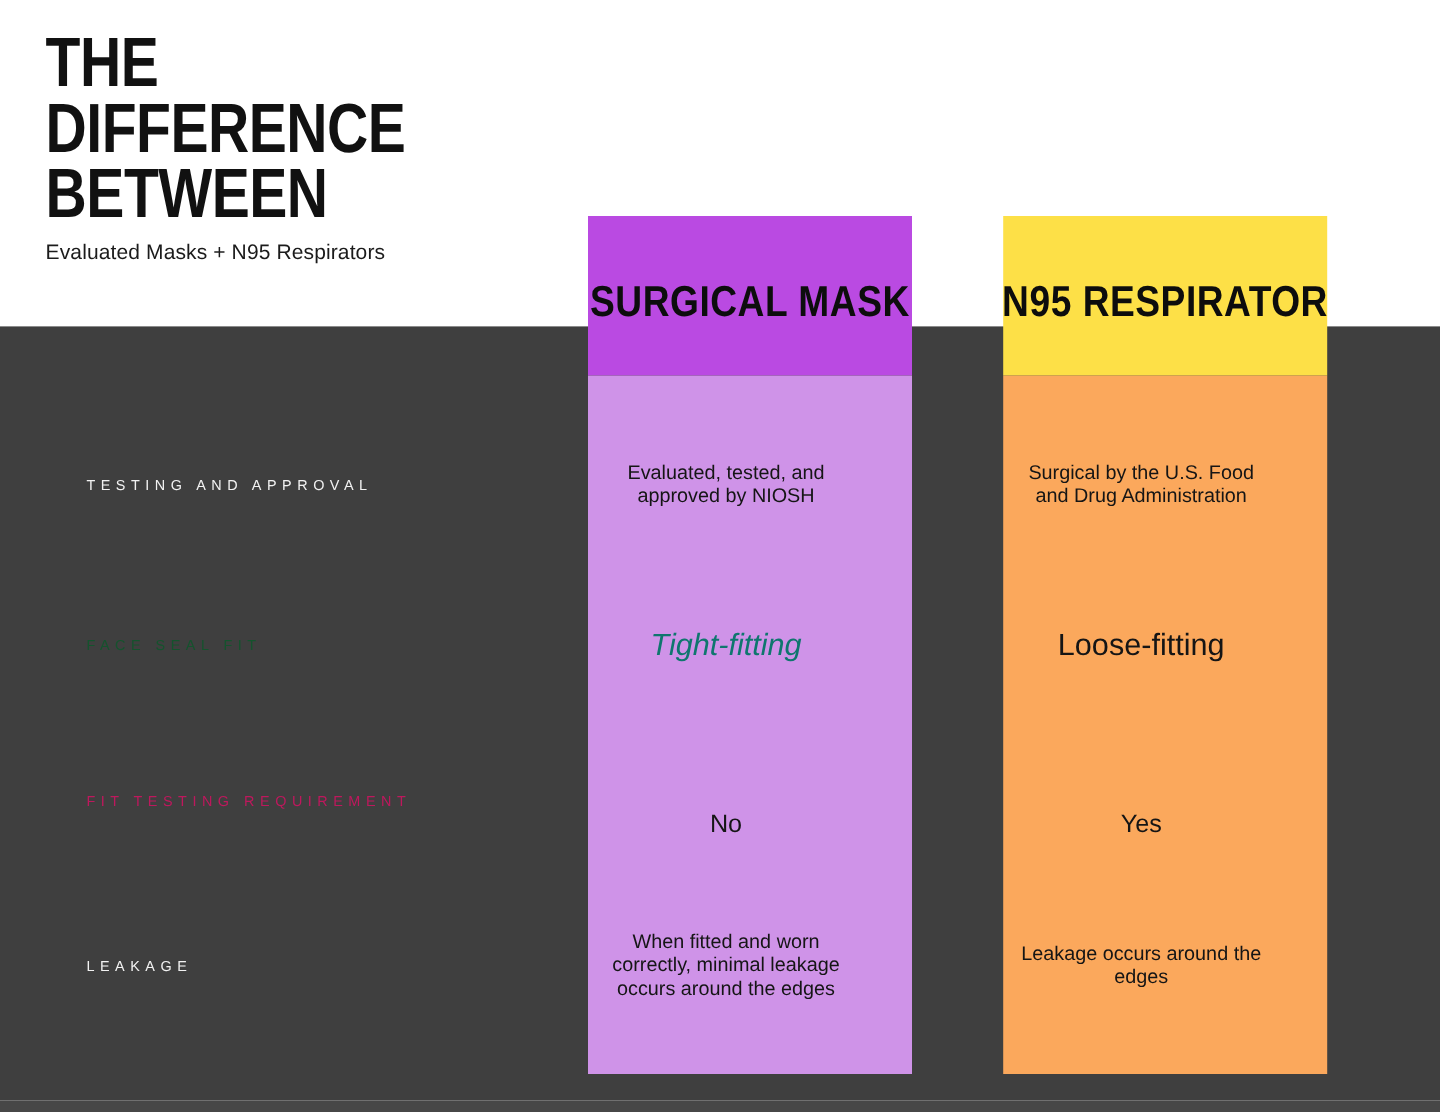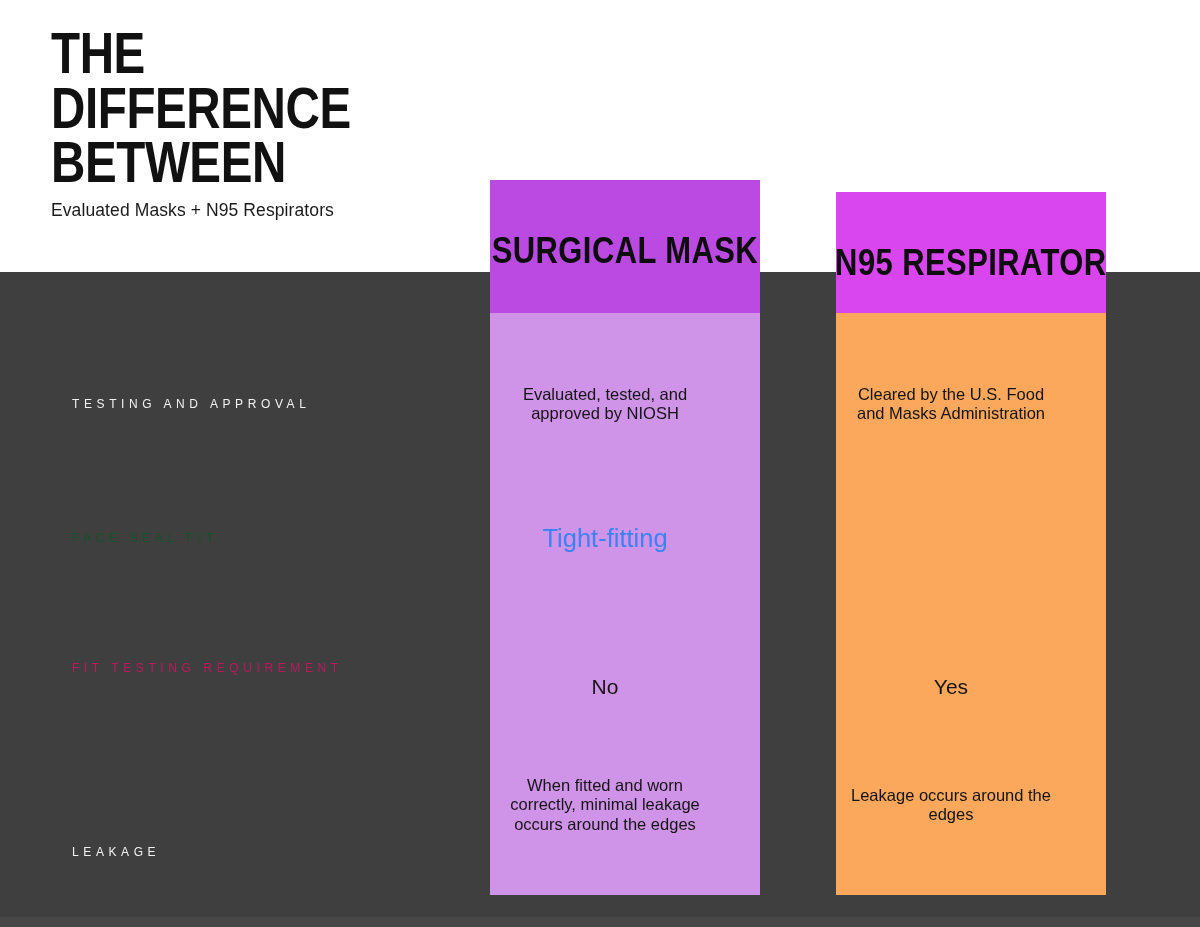--- a/index.html
+++ b/index.html
@@ -32,21 +32,21 @@
     left: 0;
     top: 917px;
     width: 1200px;
     height: 10px;
     background: #474747;
   }
 
   
   .title-block {
     position: absolute;
-    left: 51px;
+    left: 38px;
     top: 26px;
     width: 430px;
   }
   .title-line {
     font-family: "Liberation Sans Narrow", "Liberation Sans", sans-serif;
     font-weight: bold;
     font-size: 58px;
     line-height: 0.94;
     letter-spacing: -0.5px;
     color: #111111;
@@ -163,55 +163,58 @@
   </div>
 
   <div class="column" id="col-surgical">
     <div class="col-header" style="background: rgb(186, 74, 226);">
       <span class="col-header-text">SURGICAL MASK</span>
     </div>
     <div class="col-body" style="background: rgb(207, 147, 232);"></div>
   </div>
 
   <div class="column" id="col-n95">
-    <div class="col-header" style="background: #d946ef; margin-top: 12px;">
+    <div class="col-header" style="background: #fde047;">
       <span class="col-header-text">N95 RESPIRATOR</span>
     </div>
     <div class="col-body" style="background: rgb(251, 168, 92);"></div>
   </div>
 
   <div class="row" style="top:337px;">
     <div class="row-label" style="color: rgb(242, 242, 242);">TESTING AND APPROVAL</div>
     <div class="cell cell-surgical" style="color: rgb(21, 21, 21);">
       <span class="cell-text size-sm">Evaluated, tested, and approved by NIOSH</span>
     </div>
     <div class="cell cell-n95" style="color: rgb(21, 21, 21);">
-      <span class="cell-text size-sm">Cleared by the U.S. Food and Masks Administration</span>
+      <span class="cell-text size-sm">Surgical by the U.S. Food and Drug Administration</span>
     </div>
   </div>
 
   <div class="row" style="top:471px;">
     <div class="row-label" style="color: #14532d;">FACE SEAL FIT</div>
-    <div class="cell cell-surgical" style="color: #3b82f6;">
+    <div class="cell cell-surgical" style="color: #0f766e; font-style: italic;">
       <span class="cell-text size-lg">Tight-fitting</span>
+    </div>
+    <div class="cell cell-n95" style="color: rgb(21, 21, 21);">
+      <span class="cell-text size-lg">Loose-fitting</span>
     </div>
   </div>
 
   <div class="row" style="top:601px;">
     <div class="row-label" style="color: #be185d;">FIT TESTING REQUIREMENT</div>
     <div class="cell cell-surgical" style="color: rgb(21, 21, 21);">
       <span class="cell-text size-md">No</span>
     </div>
     <div class="cell cell-n95" style="color: rgb(21, 21, 21);">
       <span class="cell-text size-md">Yes</span>
     </div>
   </div>
 
   <div class="row" style="top:738px;">
-    <div class="row-label" style="color: rgb(242, 242, 242); margin-top: 47px;">LEAKAGE</div>
+    <div class="row-label" style="color: rgb(242, 242, 242);">LEAKAGE</div>
     <div class="cell cell-n95" style="color: rgb(21, 21, 21);">
       <span class="cell-text size-sm">Leakage occurs around the edges</span>
     </div>
     <div class="cell cell-surgical" style="color: rgb(21, 21, 21);">
       <span class="cell-text size-sm">When fitted and worn correctly, minimal leakage occurs around the edges</span>
     </div>
   </div>
 
 </div>
 

